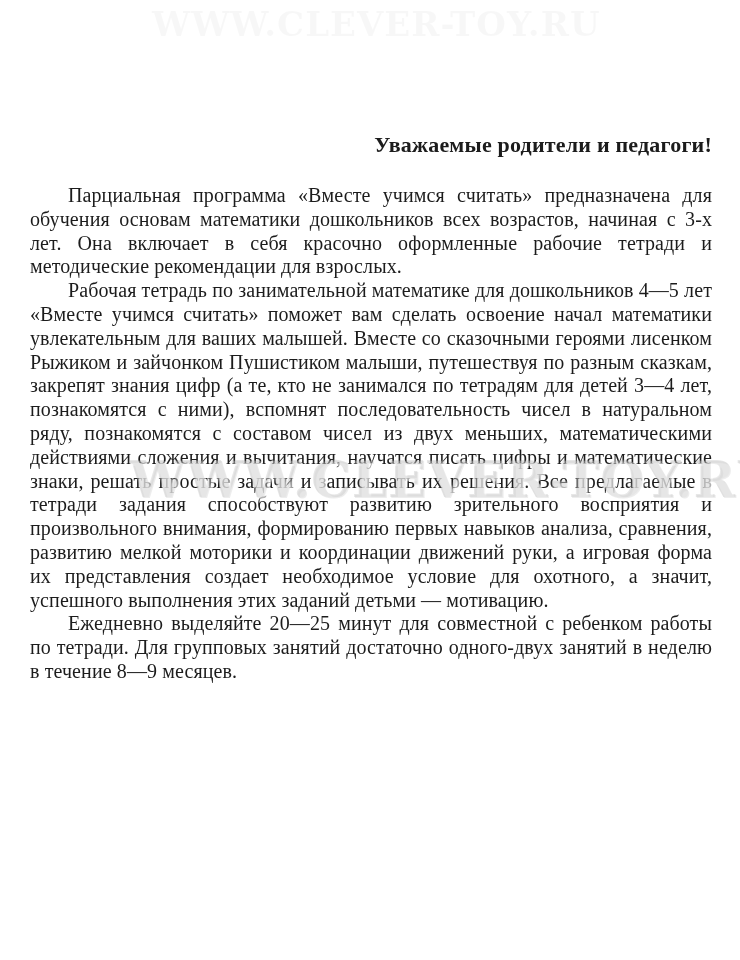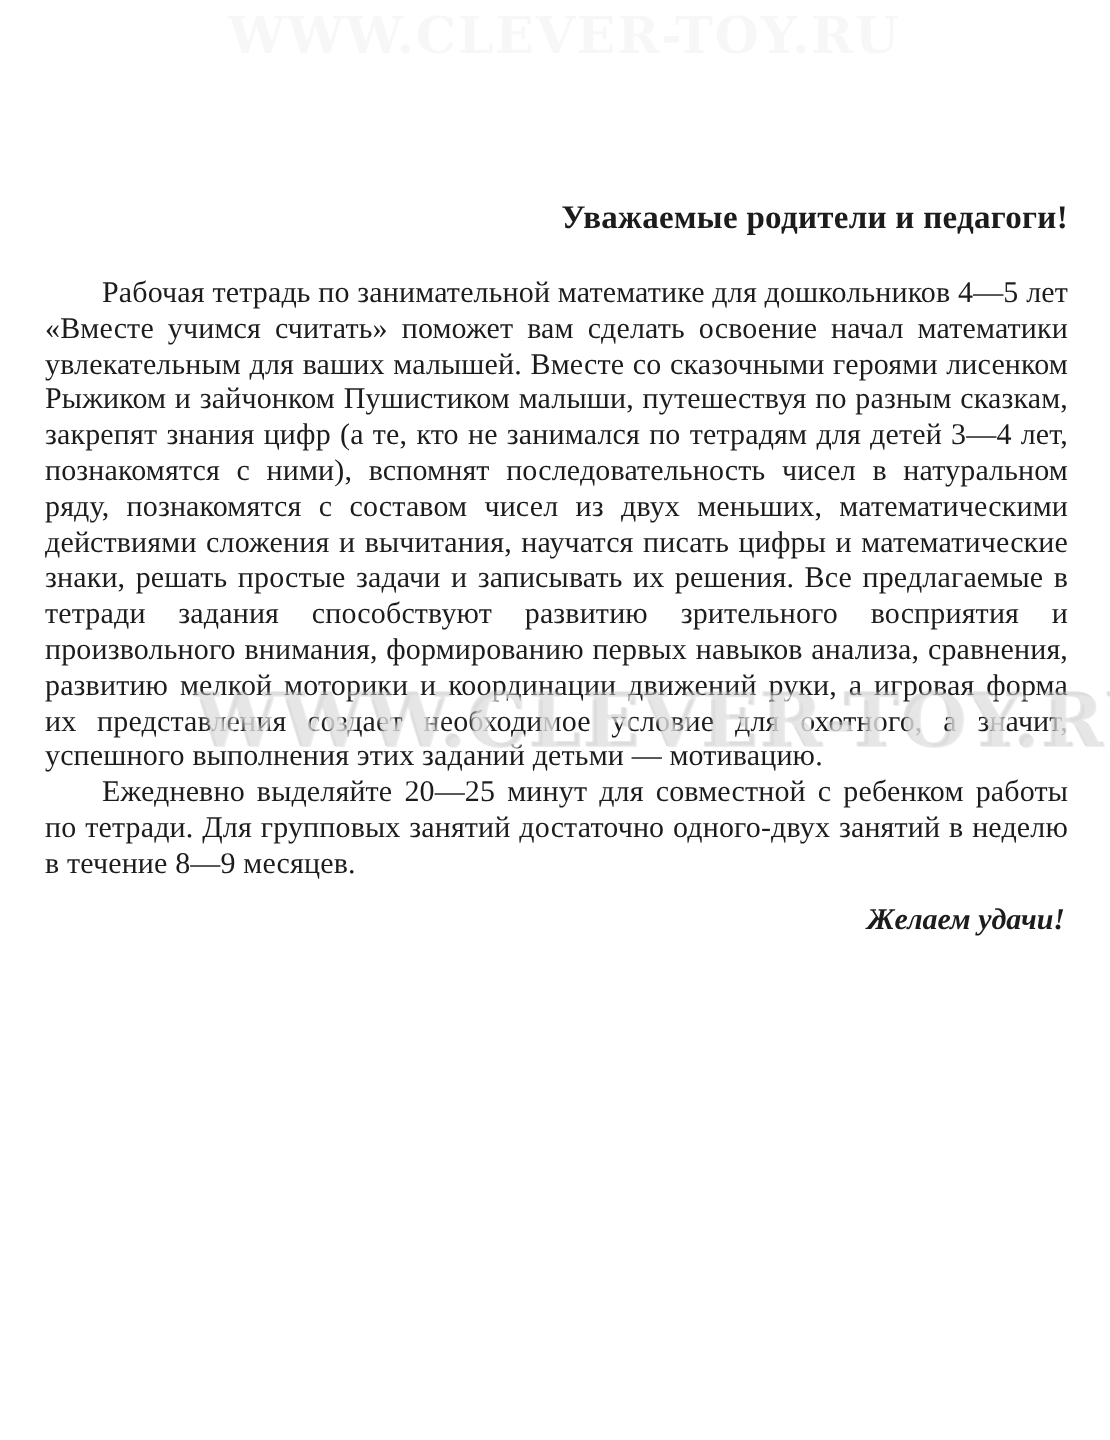--- a/index.html
+++ b/index.html
@@ -79,19 +79,19 @@
 
 <div class="page">
 
   <div class="watermark wm-top">WWW.CLEVER-TOY.RU</div>
 
   <div class="watermark wm-mid">WWW.CLEVER-TOY.RU</div>
 
   <h1 class="title">Уважаемые родители и педагоги!</h1>
 
   <div class="body-text">
+    <p>Парциальная программа «Вместе учимся считать» предназначена для обучения основам математики дошкольников всех возрастов, начиная с 3-х лет. Она включает в себя красочно оформленные рабочие тетради и методические рекомендации для взрослых.</p>
     <p>Рабочая тетрадь по занимательной математике для дошкольников 4—5 лет «Вместе учимся считать» поможет вам сделать освоение начал математики увлекательным для ваших малышей. Вместе со сказочными героями лисенком Рыжиком и зайчонком Пушистиком малыши, путешествуя по разным сказкам, закрепят знания цифр (а те, кто не занимался по тетрадям для детей 3—4 лет, познакомятся с ними), вспомнят последовательность чисел в натуральном ряду, познакомятся с составом чисел из двух меньших, математическими действиями сложения и вычитания, научатся писать цифры и математические знаки, решать простые задачи и записывать их решения. Все предлагаемые в тетради задания способствуют развитию зрительного восприятия и произвольного внимания, формированию первых навыков анализа, сравнения, развитию мелкой моторики и координации движений руки, а игровая форма их представления создает необходимое условие для охотного, а значит, успешного выполнения этих заданий детьми — мотивацию.</p>
     <p>Ежедневно выделяйте 20—25 минут для совместной с ребенком работы по тетради. Для групповых занятий достаточно одного-двух занятий в неделю в течение 8—9 месяцев.</p>
   </div>
 
-  <div class="signoff">Желаем удачи!</div>
 
 </div>
 
 </body></html>

